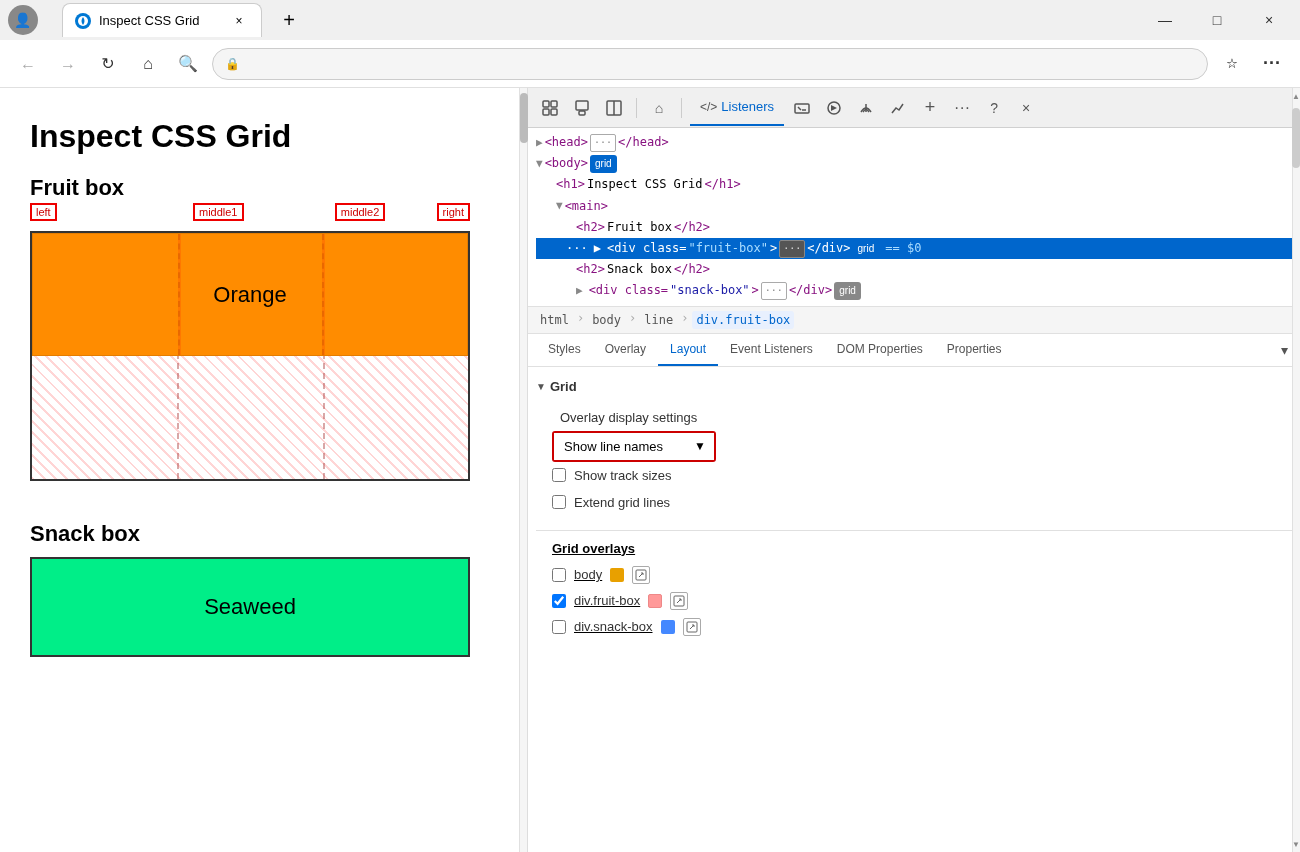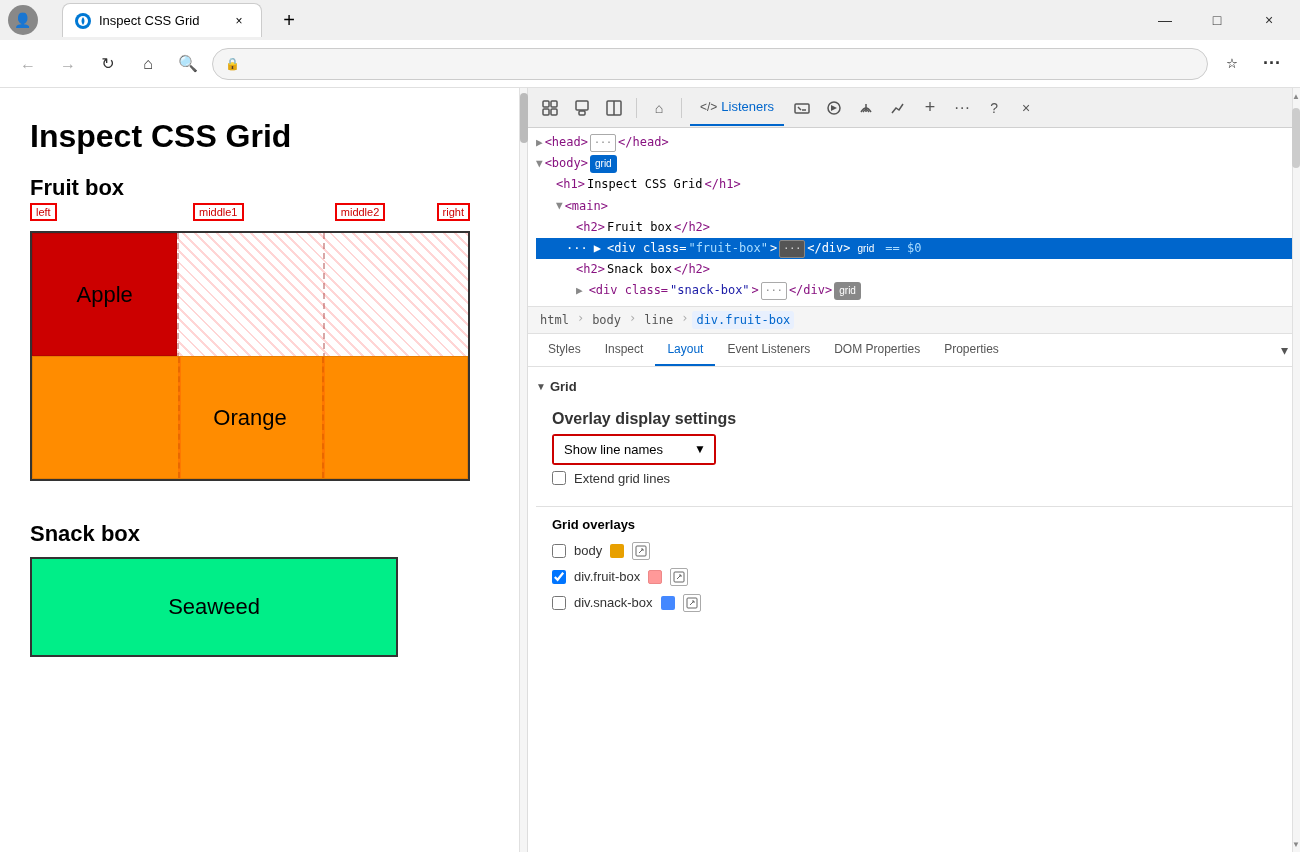--- a/index.html
+++ b/index.html
@@ -151,21 +151,21 @@
       content: '';
       position: absolute;
       top: 0; left: 66.66%;
       width: 1px; height: 100%;
       background: rgba(255,100,0,0.5);
       border-left: 2px dashed rgba(200,80,0,0.4);
     }
 
     .snack-grid-container {
       border: 2px solid #333;
-      width: 368px;
+      width: 440px;
       height: 100px;
       margin-bottom: 20px;
     }
     .seaweed-cell {
       background: #00ee88;
       width: 100%;
       height: 100%;
       display: flex; align-items: center; justify-content: center;
       font-size: 22px; color: #000;
     }
@@ -277,24 +277,24 @@
       padding: 4px 0;
       font-size: 12px;
       color: #333;
       font-weight: 500;
       cursor: pointer;
     }
     .section-chevron { font-size: 10px; color: #555; }
     .section-title-text { font-weight: 600; font-size: 13px; }
 
     .setting-label {
-      font-size: 16px;
+      font-size: 13px;
       color: #333;
-      margin: 8px 0 6px 0;
-      font-weight: 700;
+      margin: 8px 0 6px 8px;
+      font-weight: 400;
     }
 
     .select-wrapper {
       position: relative;
       display: inline-block;
       border: 2px solid #cc0000;
       border-radius: 3px;
     }
     .select-dropdown {
       appearance: none;
@@ -460,23 +460,20 @@
       </div>
 
       <div class="fruit-grid-container">
 
         <div class="pink-hatch"></div>
 
         <div class="vertical-dashed" style="left: 33.33%;"></div>
         <div class="vertical-dashed" style="left: 66.66%;"></div>
 
         <div class="fruit-grid">
-          <div class="apple-cell">
-            <span>Apple</span>
-          </div>
           <div class="orange-cell">
             <span>Orange</span>
           </div>
         </div>
       </div>
     </div>
 
     <div style="height:20px;"></div>
     <h2 class="section-title">Snack box</h2>
 
@@ -612,21 +609,21 @@
         <span style="color:#aaa;">›</span>
         <span class="bc-item">body</span>
         <span style="color:#aaa;">›</span>
         <span class="bc-item">line</span>
         <span style="color:#aaa;">›</span>
         <span class="bc-item active">div.fruit-box</span>
       </div>
 
       <div class="panel-tabs">
         <button class="panel-tab">Styles</button>
-        <button class="panel-tab">Inspect</button>
+        <button class="panel-tab">Overlay</button>
         <button class="panel-tab active">Layout</button>
         <button class="panel-tab">Event Listeners</button>
         <button class="panel-tab">DOM Properties</button>
         <button class="panel-tab">Properties</button>
         <button class="panel-tab-more">▾</button>
       </div>
 
       <div class="layout-panel">
 
         <div class="panel-section-header">
@@ -643,28 +640,32 @@
             <select class="select-dropdown">
               <option>Show line names</option>
               <option>Show line numbers</option>
               <option>Hide line labels</option>
             </select>
             <span class="select-arrow">▼</span>
           </div>
 
           
           <div class="checkbox-row">
+            <input type="checkbox" id="cb1" style="">
+            <label for="cb1">Show track sizes</label>
+          </div>
+          <div class="checkbox-row">
             <input type="checkbox" id="cb3" style="">
             <label for="cb3">Extend grid lines</label>
           </div>
         </div>
 
         <hr class="section-divider">
 
-        <div style="padding: 0 12px 4px 16px;">
+        <div style="padding: 0 12px 4px 16px; text-decoration: underline;">
           <div class="overlays-title">Grid overlays</div>
 
           <div class="overlay-row">
             <input type="checkbox" id="ov1" style="">
             <label for="ov1">body</label>
             <span class="color-swatch" style="background:#e8a000;"></span>
             <div class="overlay-icon">
               <svg width="12" height="12" viewBox="0 0 12 12">
                   <rect x="1" y="1" width="10" height="10" rx="1" stroke="#666" stroke-width="1" fill="none"></rect>
                   <path d="M4 8 L8 4 M6 4 L8 4 L8 6" stroke="#666" stroke-width="1" fill="none"></path>

